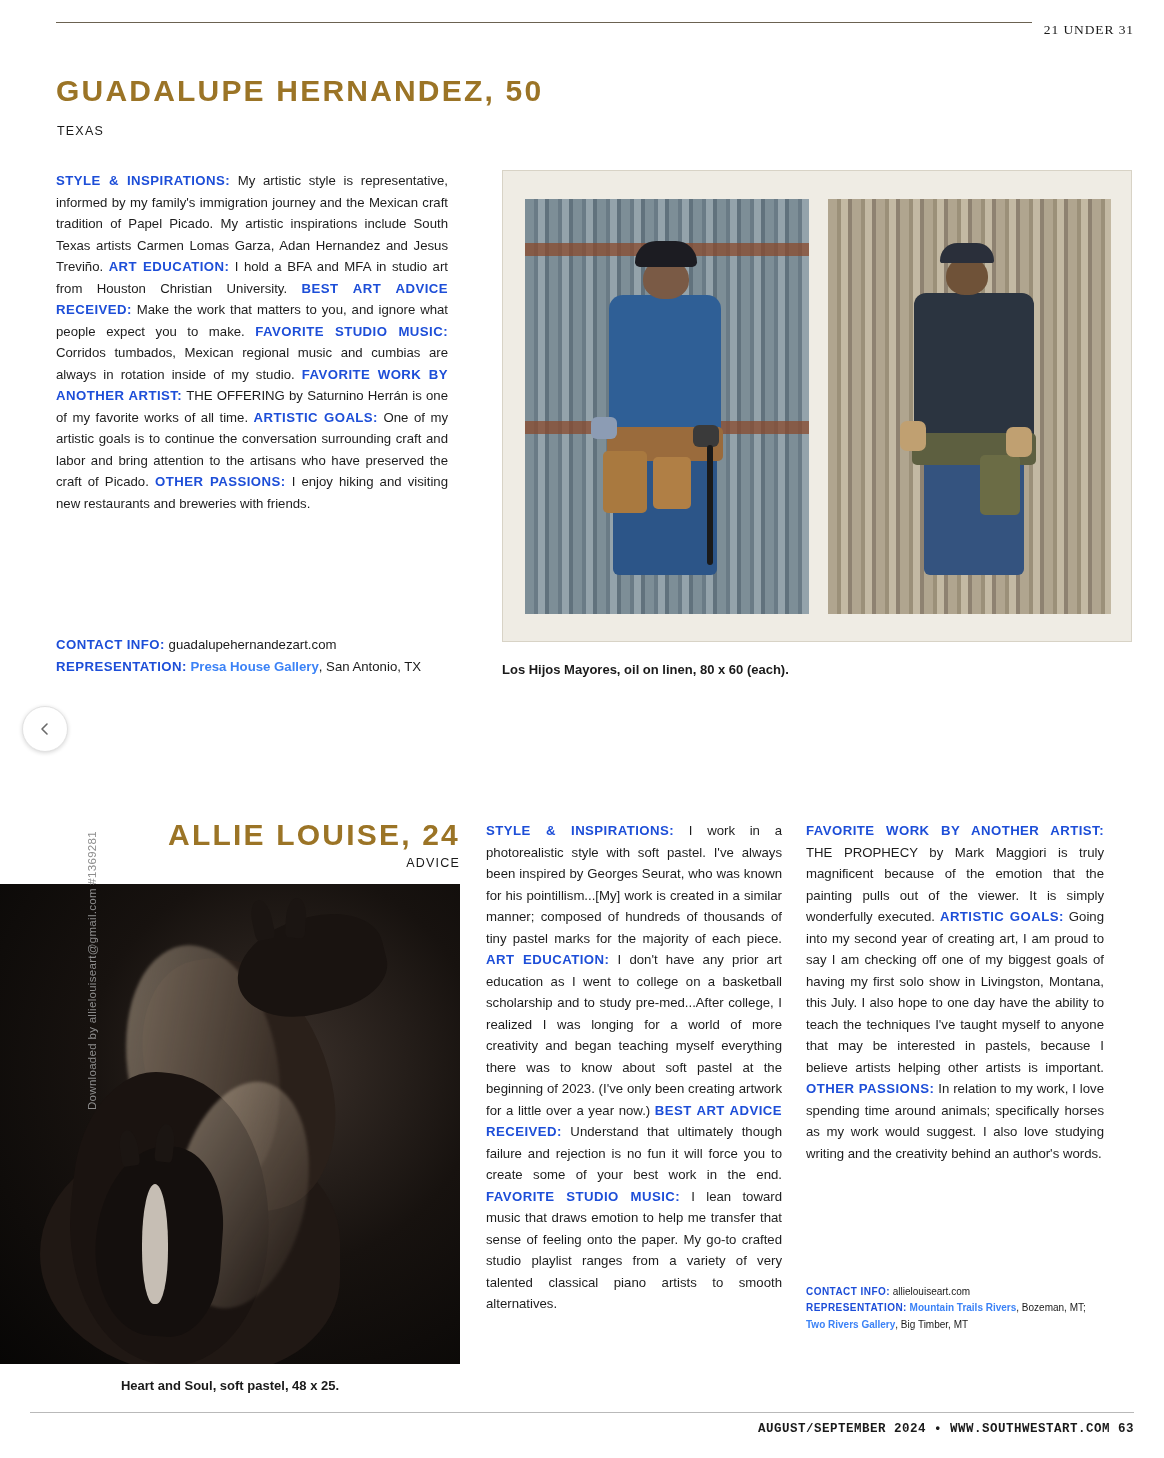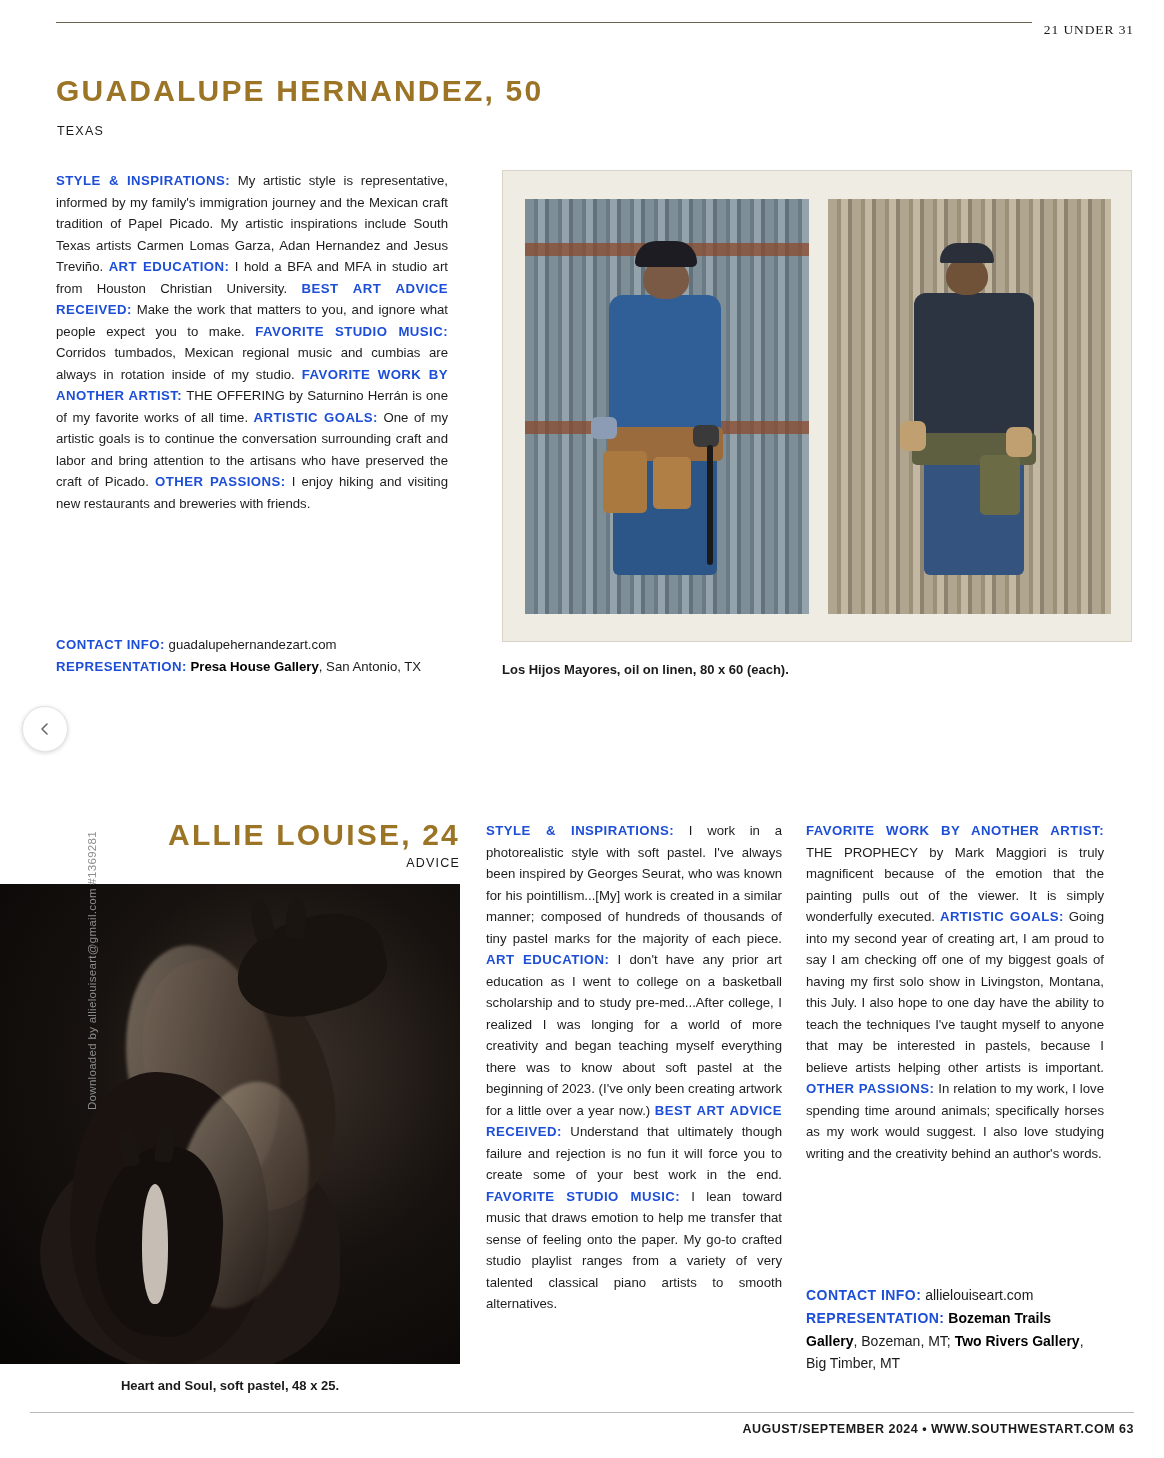--- a/index.html
+++ b/index.html
@@ -65,21 +65,21 @@
     line-height: 1.63;
     text-align: justify;
     color: #1d1d1d;
   }
   .lead {
     color: #1d4ed8;
     font-weight: bold;
     letter-spacing: 0.45px;
   }
   .lead-dark {
-    color: #000000;
+    color: #3b82f6;
     font-weight: bold;
     margin-top: 24px;
   }
 
   #a1-body {
     position: absolute;
     left: 56px;
     top: 170px;
     width: 392px;
   }
@@ -281,42 +281,42 @@
     color: #1a1a1a;
   }
 
   #a2-col1 { position: absolute; left: 486px; top: 820px; width: 296px; }
   #a2-col2 { position: absolute; left: 806px; top: 820px; width: 298px; }
   #a2-contact {
     position: absolute;
     left: 806px;
     top: 1284px;
     width: 300px;
-    font-size: 14px;
+    font-size: 10px;
     line-height: 1.63;
   }
 
   
   .foot-rule {
     position: absolute;
     left: 30px;
     right: 30px;
     top: 1412px;
     height: 1px;
     background: #b9b9b9;
   }
   .footer {
     position: absolute;
     right: 30px;
     top: 1422px;
     font-size: 12.5px;
     font-weight: bold;
     letter-spacing: 0.5px;
     color: #1a1a1a;
-    font-family: Liberation Sans, sans-serif;
+    font-family: Liberation Mono, monospace;
   }
 </style>
 </head>
 <body>
 
 <div class="runhead">
   <div class="rule"></div>
   <div class="label">21 UNDER 31</div>
 </div>
 
@@ -389,17 +389,17 @@
   <div class="h-ear" style="left:156px; top:240px; width:18px; height:38px; transform:rotate(6deg);"></div>
 </div>
 <div class="watermark">Downloaded by allielouiseart@gmail.com #1369281</div>
 <div class="cap2">Heart and Soul, soft pastel, 48 x 25.</div>
 
 <div id="a2-col1" class="col-text"><span class="lead">STYLE &amp; INSPIRATIONS:</span><span> I work in a photorealistic style with soft pastel. I've always been inspired by Georges Seurat, who was known for his pointillism...[My] work is created in a similar manner; composed of hundreds of thousands of tiny pastel marks for the majority of each piece.</span> <span class="lead">ART EDUCATION:</span><span> I don't have any prior art education as I went to college on a basketball scholarship and to study pre-med...After college, I realized I was longing for a world of more creativity and began teaching myself everything there was to know about soft pastel at the beginning of 2023. (I've only been creating artwork for a little over a year now.)</span> <span class="lead">BEST ART ADVICE RECEIVED:</span><span> Understand that ultimately though failure and rejection is no fun it will force you to create some of your best work in the end.</span> <span class="lead">FAVORITE STUDIO MUSIC:</span><span> I lean toward music that draws emotion to help me transfer that sense of feeling onto the paper. My go-to crafted studio playlist ranges from a variety of very talented classical piano artists to smooth alternatives.</span></div>
 <div id="a2-col2" class="col-text"><span class="lead">FAVORITE WORK BY ANOTHER ARTIST:</span><span> THE PROPHECY by Mark Maggiori is truly magnificent because of the emotion that the painting pulls out of the viewer. It is simply wonderfully executed.</span> <span class="lead">ARTISTIC GOALS:</span><span> Going into my second year of creating art, I am proud to say I am checking off one of my biggest goals of having my first solo show in Livingston, Montana, this July. I also hope to one day have the ability to teach the techniques I've taught myself to anyone that may be interested in pastels, because I believe artists helping other artists is important.</span> <span class="lead">OTHER PASSIONS:</span><span> In relation to my work, I love spending time around animals; specifically horses as my work would suggest. I also love studying writing and the creativity behind an author's words.</span></div>
 
 <div id="a2-contact">
   <span class="lead">CONTACT INFO:</span><span> allielouiseart.com</span><br>
-  <span class="lead">REPRESENTATION:</span><span class="lead-dark"> Bozeman Trails Gallery</span><span>, Bozeman, MT; </span><span class="lead-dark">Two Rivers Gallery</span><span>, Big Timber, MT</span>
+  <span class="lead">REPRESENTATION:</span><span class="lead-dark"> Mountain Trails Rivers</span><span>, Bozeman, MT; </span><span class="lead-dark">Two Rivers Gallery</span><span>, Big Timber, MT</span>
 </div>
 
 <div class="foot-rule"></div>
 <div class="footer">AUGUST/SEPTEMBER 2024 • WWW.SOUTHWESTART.COM  63</div>
 
 </body></html>

